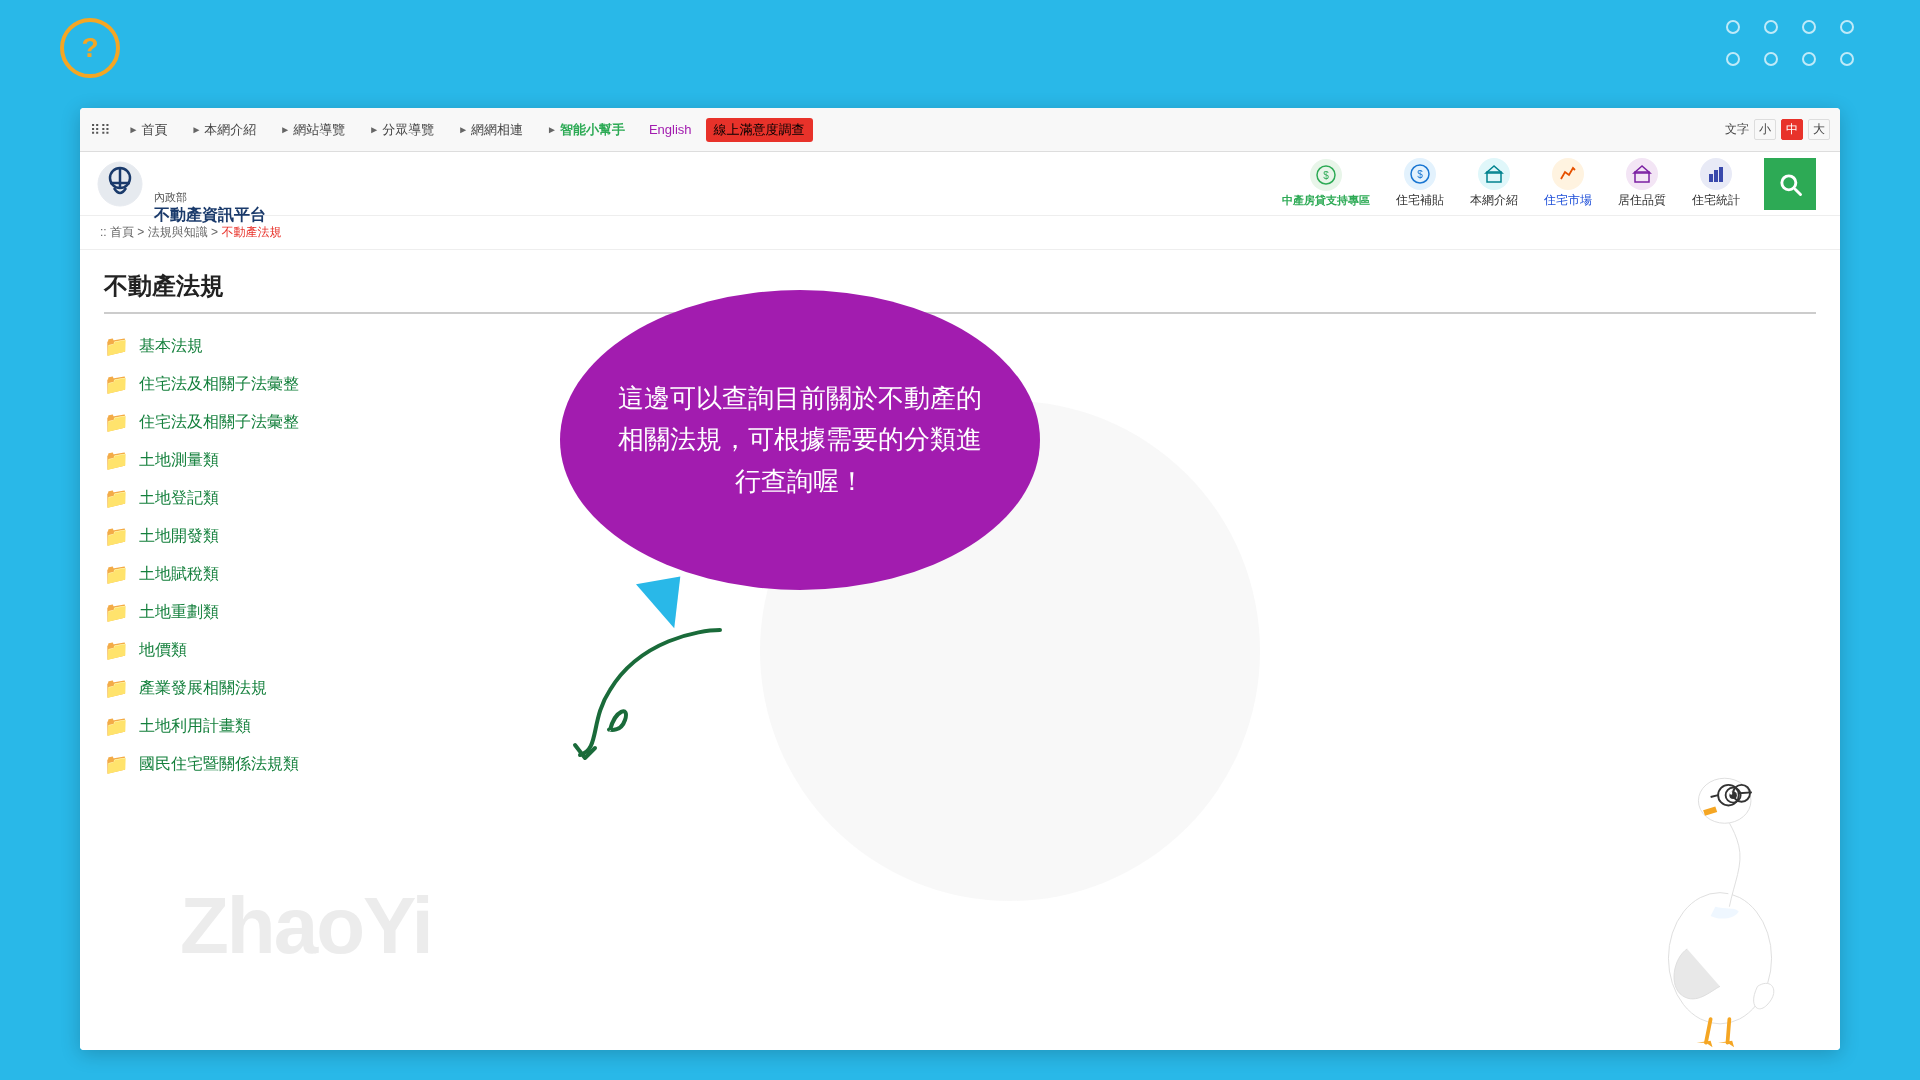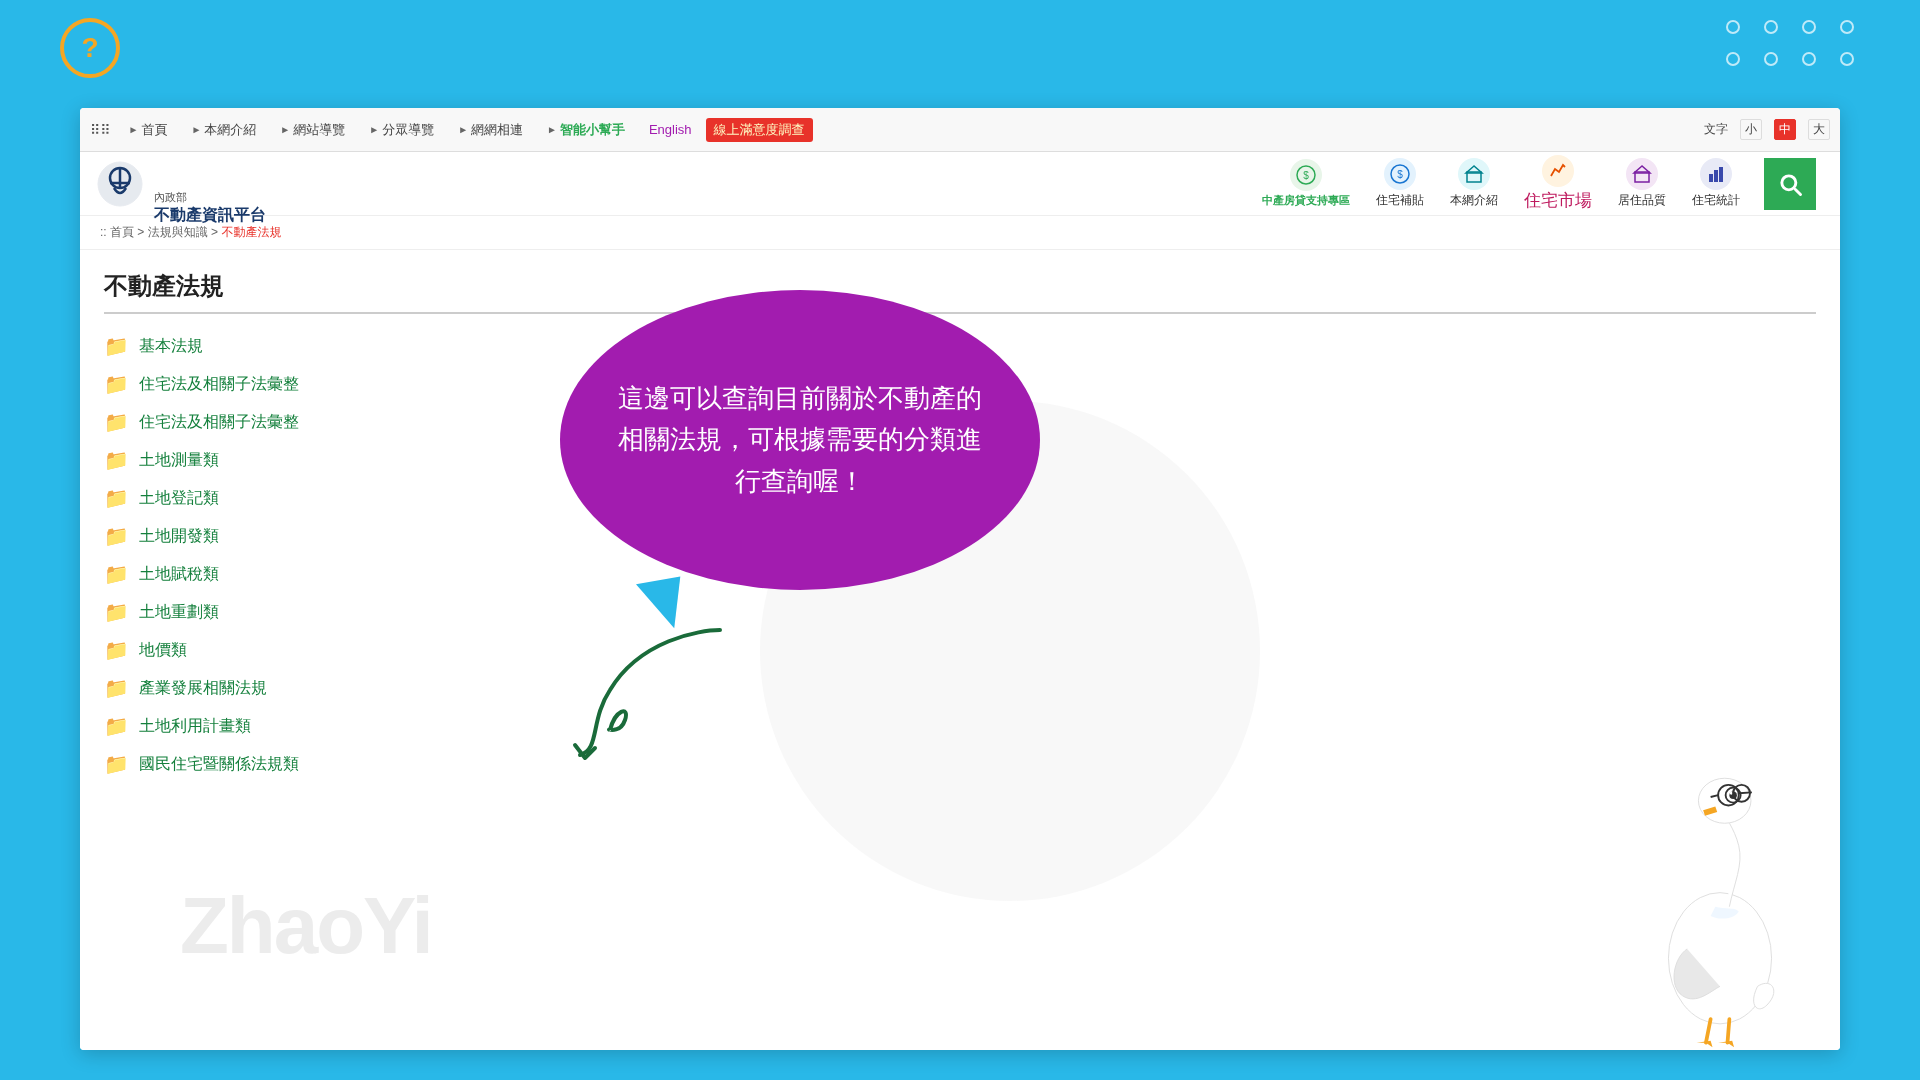--- a/index.html
+++ b/index.html
@@ -106,28 +106,28 @@
     .nav-item .arrow { font-size: 10px; color: #666; }
     .nav-item-smart {
       color: #2daa55;
       font-weight: bold;
     }
     .nav-item-english {
       color: #a21caf;
     }
     .nav-item-survey {
       background: #e8322a;
-      color: #fef9c3;
+      color: #000000;
       border-radius: 3px;
       padding: 3px 8px;
     }
     .nav-font-size {
       display: flex;
       align-items: center;
-      gap: 12px;
+      gap: 5px;
       font-size: 12px;
       color: #444;
       margin-left: 6px;
     }
     .font-size-btn {
       cursor: pointer;
       padding: 1px 4px;
       border: 1px solid #ddd;
       border-radius: 2px;
       font-size: 12px;
@@ -436,21 +436,21 @@
         </div>
         <span style="font-size:12px; color:#333;">本網介紹</span>
       </div>
 
       <div class="logo-nav-item">
         <div class="icon-circle icon-orange">
           <svg width="20" height="20" viewBox="0 0 20 20">
               <polyline points="3,15 7,8 11,11 15,4 17,6" fill="none" stroke="#e65100" stroke-width="1.8"></polyline>
             </svg>
         </div>
-        <span style="font-size:17px; color:#be185d;">住宅市場</span>
+        <span style="font-size:12px; color:#1d4ed8;">住宅市場</span>
       </div>
 
       <div class="logo-nav-item">
         <div class="icon-circle icon-purple">
           <svg width="20" height="20" viewBox="0 0 20 20">
               <rect x="3" y="8" width="14" height="10" fill="none" stroke="#7b1fa2" stroke-width="1.5"></rect>
               <polygon points="10,2 2,9 18,9" fill="none" stroke="#7b1fa2" stroke-width="1.5"></polygon>
             </svg>
         </div>
         <span style="font-size:12px; color:#333;">居住品質</span>

